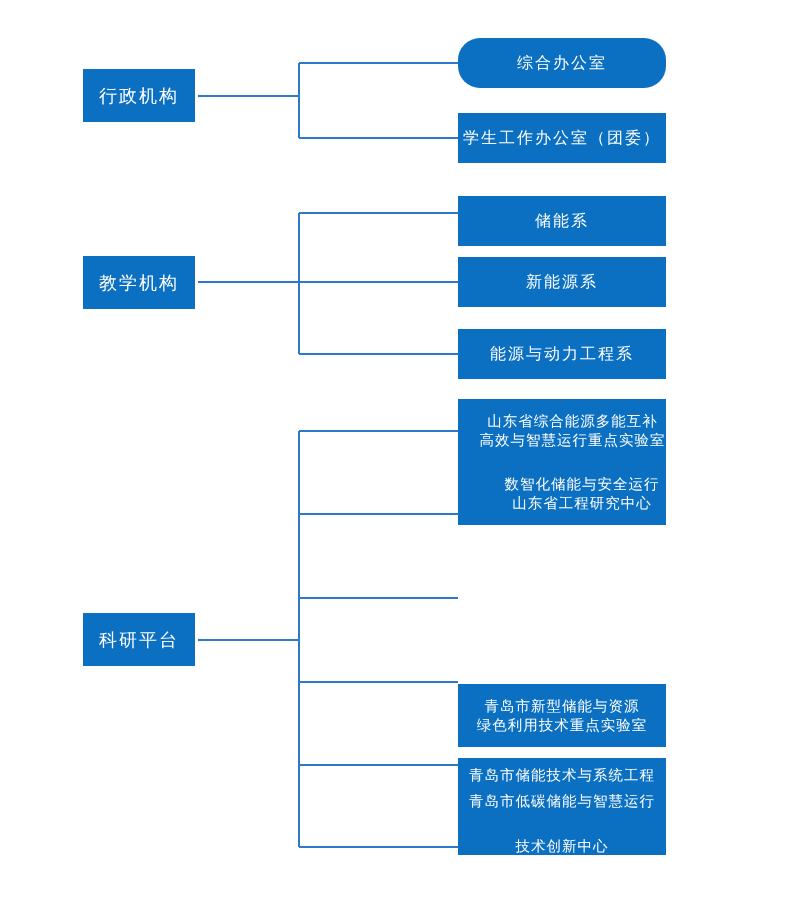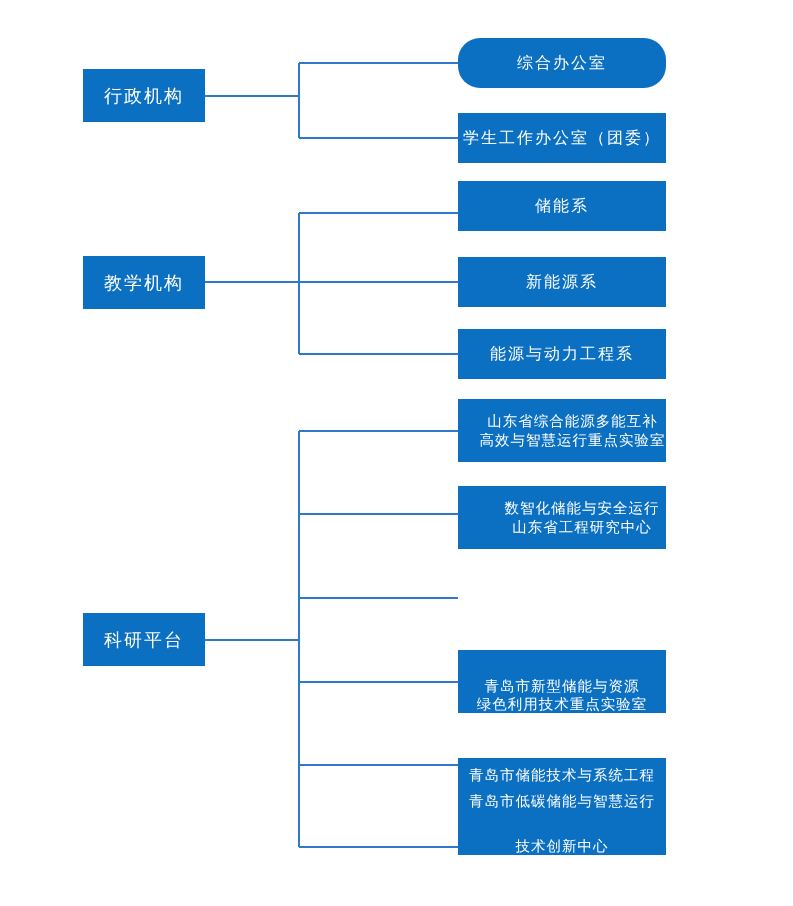--- a/index.html
+++ b/index.html
@@ -29,21 +29,21 @@
     display: flex;
     flex-direction: column;
     align-items: center;
     justify-content: center;
     text-align: center;
     box-sizing: border-box;
     letter-spacing: 2px;
   }
   .parent-node {
     left: 83px;
-    width: 122px;
+    width: 112px;
     height: 53px;
     font-size: 18px;
   }
   .child-node {
     left: 458px;
     width: 208px;
     height: 50px;
     font-size: 16px;
   }
   .child-node.tall {
@@ -56,27 +56,27 @@
     line-height: 1.95;
   }
   .node .ln { display: block; }
   
   .p0 { top: 69px; }
   .p1 { top: 256px; }
   .p2 { top: 613px; }
   
   .c0 { top: 38px; border-radius: 22px; }
   .c1 { top: 113px; }
-  .c2 { top: 181px; align-items: center; }
+  .c2 { top: 196px; align-items: center; }
   .c3 { top: 257px; }
   .c4 { top: 329px; }
   .c5 { top: 399px; padding-left: 21px; }
-  .c6 { top: 486px; padding-left: 40px; }
+  .c6 { top: 462px; padding-left: 40px; }
   .c7 { top: 566px; }
-  .c8 { top: 650px; justify-content: flex-end; }
+  .c8 { top: 684px; }
   .c9 { top: 758px; }
   .c10 { top: 792px; gap: 16px; }
 </style>
 </head>
 <body>
 
 <div class="canvas">
 
   <svg class="connectors" viewBox="0 0 793 906" xmlns="http://www.w3.org/2000/svg">
     <g stroke="#2e79c9" stroke-width="2" fill="none">

